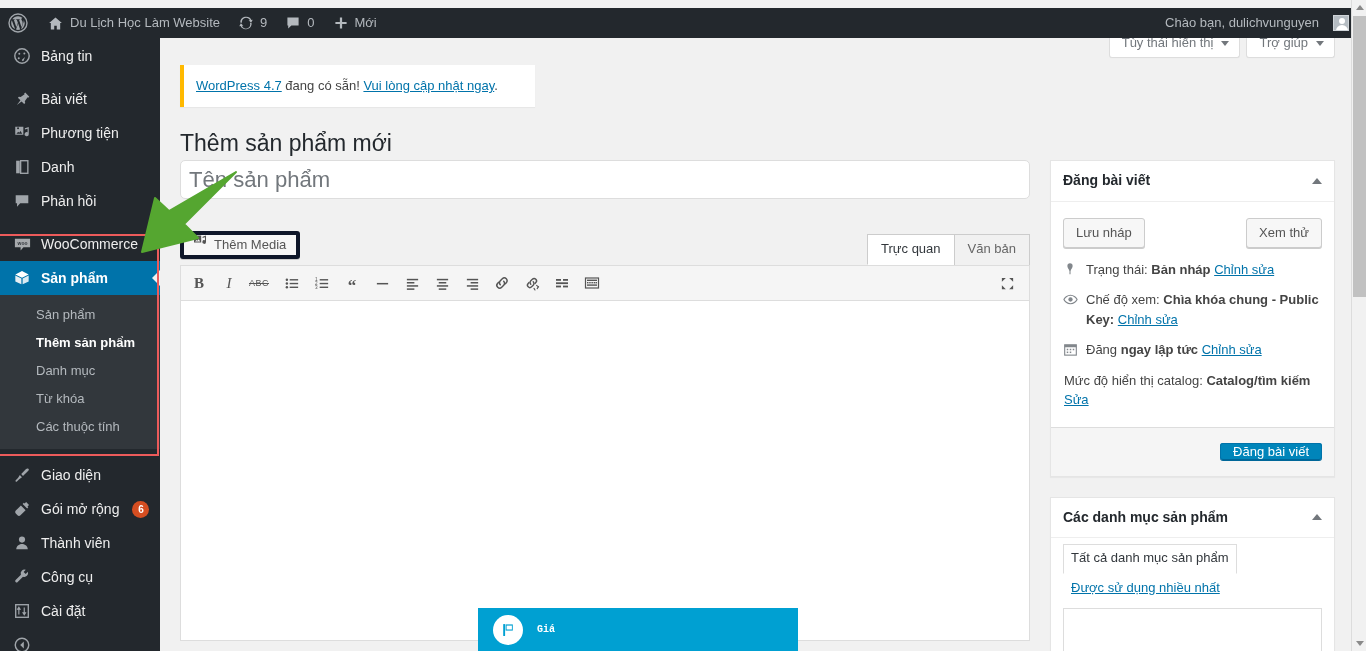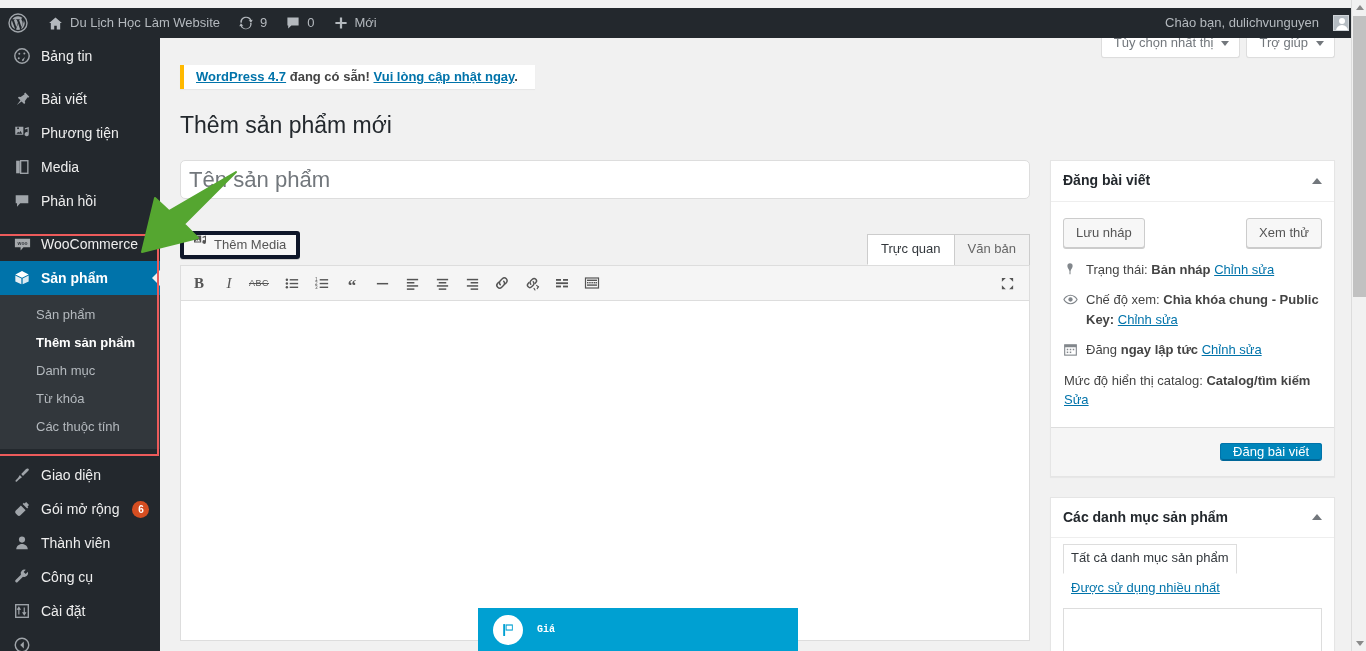--- a/index.html
+++ b/index.html
@@ -105,21 +105,21 @@
   .meta-toggle .caret {
     position: absolute; right: 10px; top: 11px;
     width: 0; height: 0; border-left: 4px solid transparent;
     border-right: 4px solid transparent; border-top: 5px solid #72777c;
   }
 
   .notice {
     margin: 35px 0 0 20px; width: 355px;
     background: #fff; border-left: 4px solid #ffb900;
     box-shadow: 0 1px 1px rgba(0,0,0,.04);
-    padding: 2px 12px; font-size: 13px; line-height: 1.5; color: #444; font-weight: bold;
+    padding: 11px 12px; font-size: 13px; line-height: 1.5; color: #444;
   }
   .notice a { color: #0073aa; text-decoration: underline; }
 
   h1.page-title {
     margin: 22px 0 14px 20px; padding: 0;
     font-size: 23px; font-weight: 400; color: #23282d; line-height: 29px;
   }
 
   #poststuff { position: absolute; left: 0; top: 130px; width: 1191px; }
   #post-body-content {
@@ -357,21 +357,21 @@
       <span class="mlabel">Phương tiện</span>
     </div>
 
     <div class="menu-top">
       <span class="mico">
         <svg width="18" height="18" viewBox="0 0 20 20">
             <rect x="3.5" y="3" width="4" height="14" fill="#a0a5aa"></rect>
             <rect x="8.5" y="3" width="8" height="14" fill="none" stroke="#a0a5aa" stroke-width="1.5"></rect>
           </svg>
       </span>
-      <span class="mlabel">Media</span>
+      <span class="mlabel">Danh</span>
     </div>
 
     <div class="menu-top">
       <span class="mico">
         <svg width="18" height="18" viewBox="0 0 20 20">
             <path d="M3 3.5h14v9H8l-3.5 4v-4H3v-9z" fill="#a0a5aa"></path>
           </svg>
       </span>
       <span class="mlabel">Phản hồi</span>
     </div>
@@ -467,21 +467,21 @@
       </span>
     </div>
   </div>
 
   <div id="red-box"></div>
 
   <div id="wpbody">
 
     <div class="screen-meta-links">
       <div class="meta-toggle">
-        <span>Tùy chọn nhất thị</span>
+        <span>Tùy thái hiển thị</span>
         <span class="caret"></span>
       </div>
       <div class="meta-toggle">
         <span>Trợ giúp</span>
         <span class="caret"></span>
       </div>
     </div>
 
     <div class="notice">
       <a href="#">WordPress 4.7</a><span> đang có sẵn! </span><a href="#">Vui lòng cập nhật ngay</a><span>.</span>

